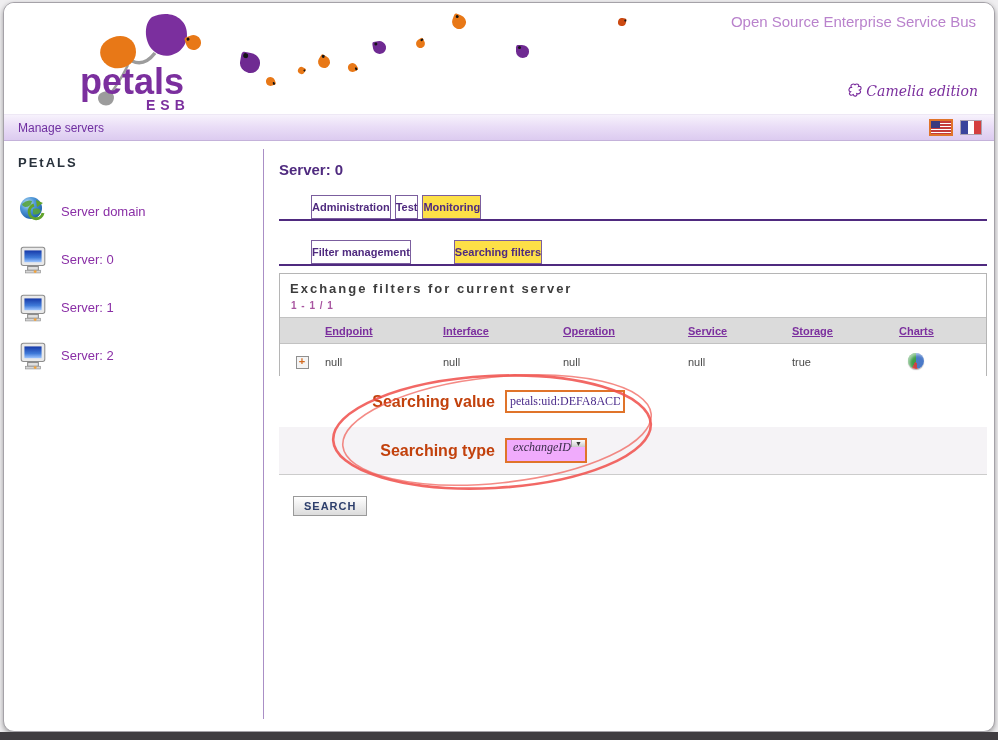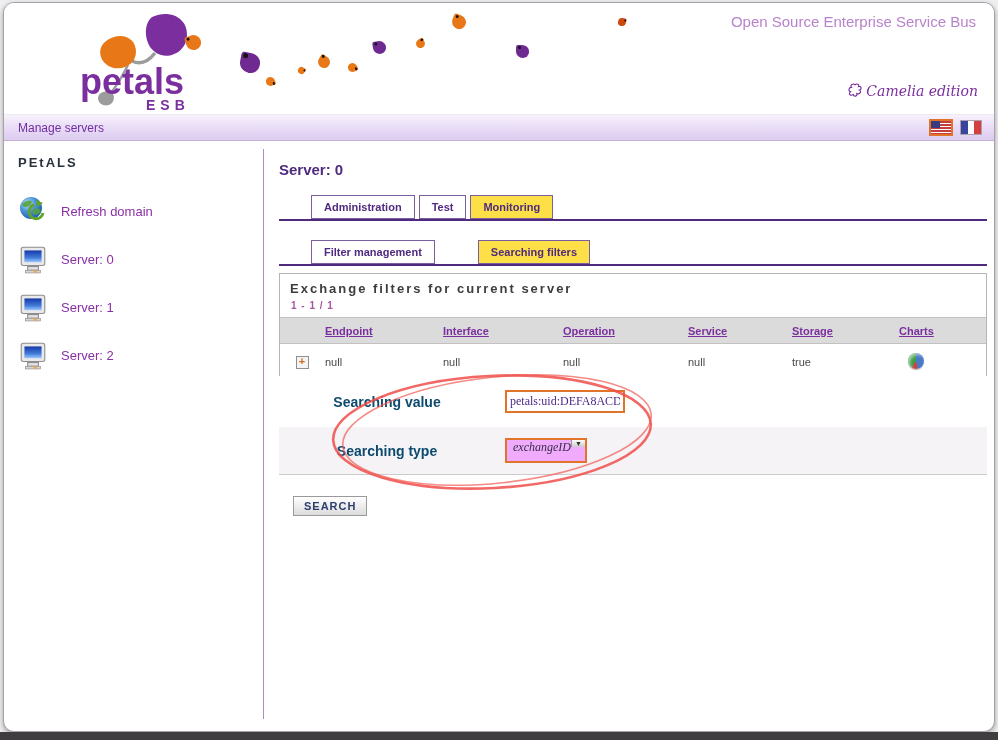--- a/index.html
+++ b/index.html
@@ -45,42 +45,42 @@
   .nav-item{display:flex;align-items:center;gap:13px;margin:0 0 18px 2px;cursor:pointer;}
   .nav-item .nav-label{font-size:13px;color:#8a2fa6;}
   .vdivider{position:absolute;left:259px;top:146px;width:1px;height:570px;background:#aa8fc6;}
   
   .main{position:absolute;left:275px;top:148px;width:710px;height:575px;}
   .page-title{position:absolute;left:0;top:10px;font-size:15px;font-weight:bold;color:#4f2a7f;}
   .tabrow{position:absolute;left:0;width:708px;display:flex;align-items:flex-end;
           padding-left:32px;box-sizing:border-box;border-bottom:2px solid #4f2a7f;}
   .tabrow.row1{top:44px;}
   .tabrow.row2{top:89px;gap:39px;}
-  .tab{border:1px solid #7b5e9e;padding:5px 12px;margin-right:4px;background:#fff;
+  .tab{border:1px solid #7b5e9e;padding:5px 0;margin-right:4px;background:#fff;
        font-size:11px;font-weight:bold;color:#4f2a7f;cursor:pointer;white-space:nowrap;}
   .tab.active{background:#fde047;}
   
   .tablebox{position:absolute;left:0;top:122px;width:706px;border:1px solid #b5b5b5;background:#fff;}
   .table-title{padding:7px 10px 1px;font-size:13px;font-weight:bold;letter-spacing:2px;color:#3d3d3d;}
   .pagination{padding:3px 0 6px 11px;font-size:10px;font-weight:bold;letter-spacing:1px;color:#a855a0;}
   table{width:100%;border-collapse:collapse;font-size:11px;table-layout:fixed;}
   thead tr{background:#dbdbdb;height:26px;border-top:1px solid #c2c2c2;border-bottom:1px solid #c2c2c2;}
   th{text-align:left;font-weight:bold;}
   th a{color:#7b2f9e;text-decoration:underline;cursor:pointer;}
   td{height:33px;color:#4a4a4a;}
   .expander{display:inline-block;width:11px;height:11px;line-height:9px;text-align:center;
     border:1px solid #8f8f8f;background:#f4f4f4;color:#d2691e;font-size:11px;font-weight:bold;cursor:pointer;}
   .pie-icon{display:inline-block;width:16px;height:16px;border-radius:50%;cursor:pointer;
     background:conic-gradient(#4a79c8 0 168deg,#cc4444 168deg 212deg,#3f9e4a 212deg 360deg);
     box-shadow:inset 2px 2px 3px rgba(255,255,255,.55), 0 1px 1px rgba(0,0,0,.3);}
   
   .form-row{position:absolute;left:0;width:708px;display:flex;align-items:center;border-bottom:1px solid #cccccc;}
   .form-row.fr1{top:225px;height:51px;background:#fff;}
   .form-row.fr2{top:276px;height:47px;background:#f5f3f6;}
-  .form-label{width:216px;text-align:center;font-size:14px;font-weight:bold;color:#0c4a6e;}
+  .form-label{width:216px;text-align:right;font-size:16px;font-weight:bold;color:#c2410c;}
   .search-value-input{
     margin-left:10px;width:110px;height:17px;border:2px solid #e0742a;padding:1px 3px;
     font-family:"Liberation Serif", serif;font-size:12px;color:#4a2a8a;background:#fff;
   }
   .fakeselect{margin-left:10px;width:78px;height:21px;border:2px solid #e0742a;background:#f0abfc;
     display:flex;align-items:flex-start;cursor:pointer;font-style:italic;}
   .fs-text{flex:1;display:flex;align-items:center;padding-left:6px;
     font-family:"Liberation Serif", serif;font-size:12px;color:#3a2c4a;}
   .fs-btn{width:16px;display:flex;align-items:center;justify-content:center;
     background:linear-gradient(#fdfdfd,#c9c9c9);border-left:1px solid #9a9a9a;
@@ -157,21 +157,21 @@
     <div class="sidebar-title">PEtALS</div>
 
     <div class="nav-item">
       <svg width="30" height="30" viewBox="0 0 30 30">
         <circle cx="13" cy="12" r="11" fill="url(#globeGrad)"></circle>
         <path d="M4 8 Q9 3 14 5 Q13 11 7 11 Q4 10 4 8 Z" fill="#57a33c" opacity=".9"></path>
         <path d="M15 13 Q21 11 23 15 Q20 20 15 18 Z" fill="#57a33c" opacity=".9"></path>
         <path d="M25 17 a7 7 0 1 1 -9 -8" stroke="#61a32b" stroke-width="3" fill="none"></path>
         <path d="M18 4 l7 3 -6 4 z" fill="#61a32b"></path>
       </svg>
-      <span class="nav-label">Refresh domain</span>
+      <span class="nav-label">Server domain</span>
     </div>
 
     <div class="nav-item">
       <svg width="30" height="30" viewBox="0 0 28 28">
         <rect x="3" y="3" width="22" height="17" rx="2" fill="#e9e9e9" stroke="#8d8d8d"></rect>
         <rect x="6" y="6" width="16" height="11" fill="url(#screenGrad)"></rect>
         <rect x="9" y="21" width="10" height="3.5" fill="#e0e0e0" stroke="#8d8d8d"></rect>
         <rect x="7" y="24.5" width="14" height="2.5" fill="#d5d5d5" stroke="#8d8d8d" stroke-width=".6"></rect>
         <circle cx="16" cy="25.7" r="1.3" fill="#f2a33c"></circle>
       </svg>

